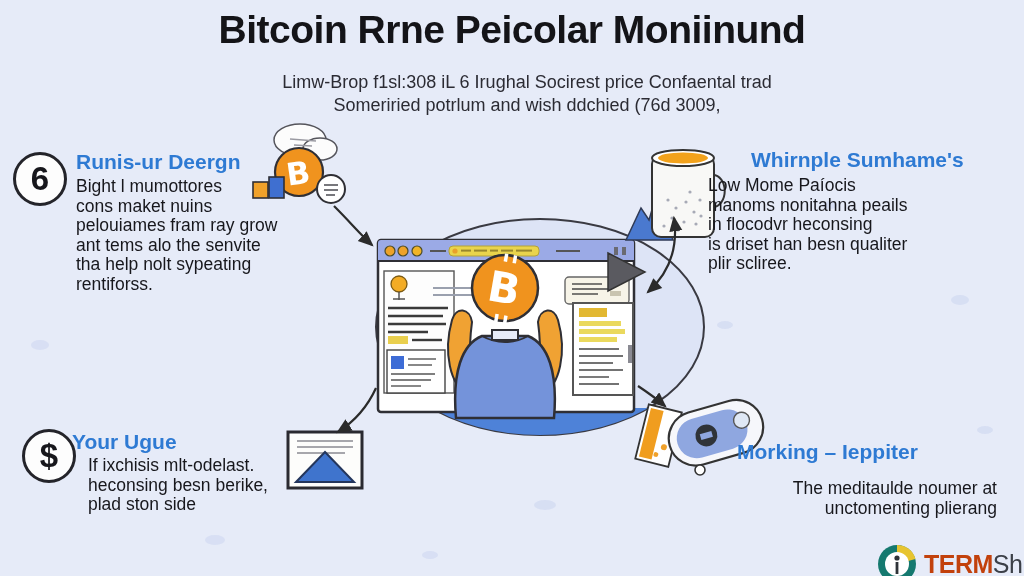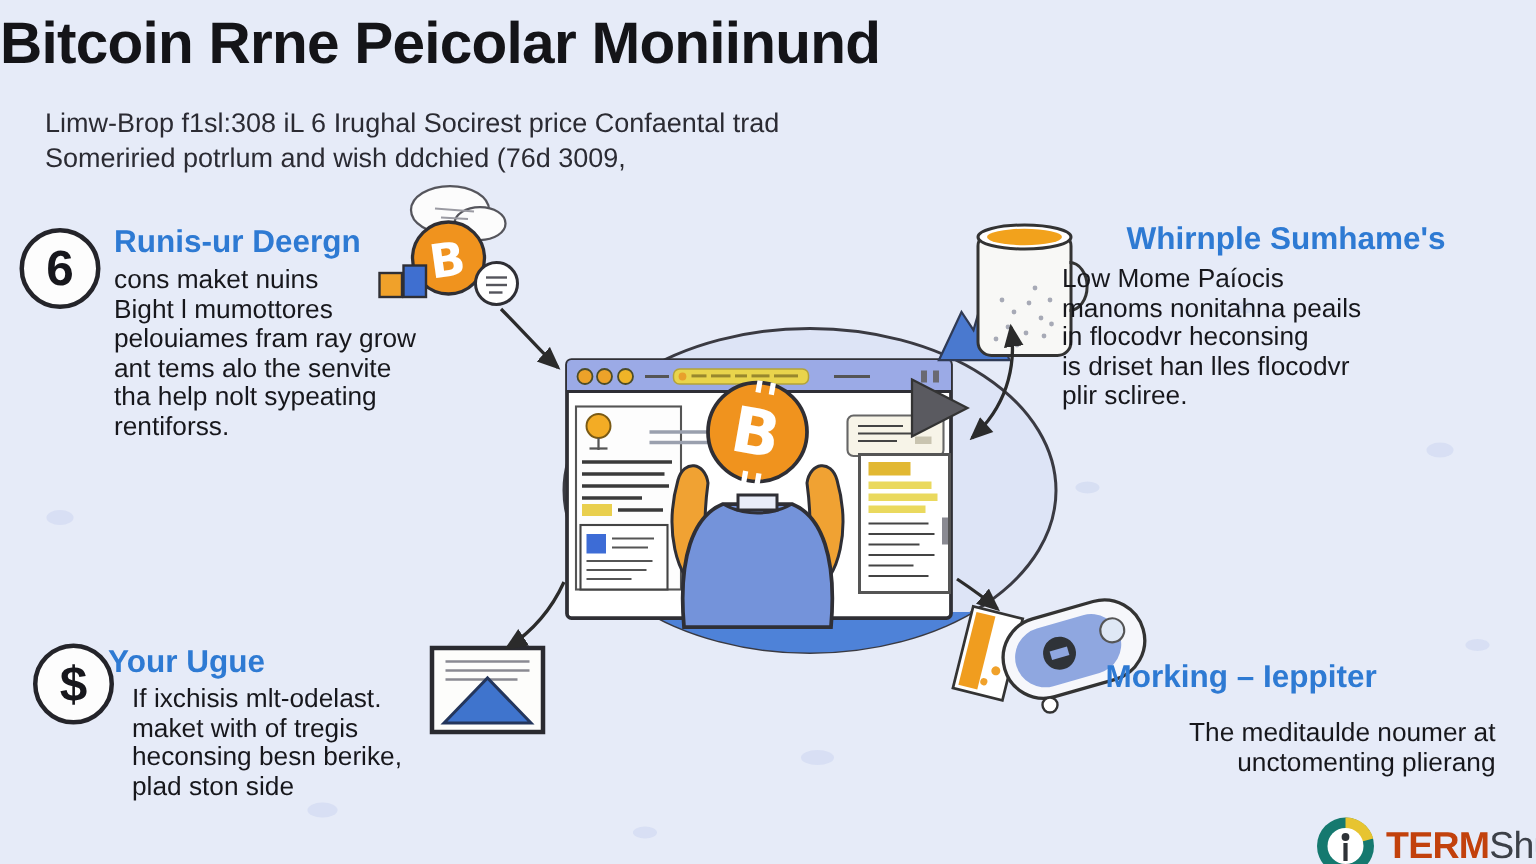--- a/index.html
+++ b/index.html
@@ -5,25 +5,25 @@
   html,body{margin:0;padding:0;}
   #stage{
     position:relative;width:1024px;height:576px;overflow:hidden;
     background:#e6ebf8;
     font-family:"Liberation Sans","DejaVu Sans",sans-serif;
     color:#17171c;
   }
   .abs{position:absolute;}
   
   .title{
-    left:0;right:0;top:8px;text-align:left;
+    left:0;right:0;top:8px;text-align:center;
     font-size:39px;font-weight:800;letter-spacing:-0.5px;color:#141418;
   }
   .subtitle{
-    left:0;right:0;top:71px;
+    left:0;right:0;top:71px;text-align:center;
     font-size:18px;line-height:23px;color:#2b2b33;padding-left:30px;
   }
   
   .badge{
     width:54px;height:54px;border-radius:50%;
     background:#fdfdfd;border:3px solid #24242a;
     display:flex;align-items:center;justify-content:center;
     font-size:33px;font-weight:700;color:#17171c;
     box-sizing:border-box;
   }
@@ -277,42 +277,41 @@
 
   <div class="abs title">Bitcoin Rrne Peicolar Moniinund</div>
   <div class="abs subtitle">
     <div>Limw-Brop f1sl:308 iL 6 Irughal Socirest price Confaental trad</div>
     <div>Someriried potrlum and wish ddchied (76d 3009,</div>
   </div>
 
   <div class="abs badge" style="left:13px;top:152px;">6</div>
   <div class="abs sec-heading" style="left:76px;top:150px;">Runis-ur Deergn</div>
   <div class="abs sec-body" style="left:76px;top:177px;width:240px;">
+    <span>Bight l mumottores</span>
     <span>cons maket nuins</span>
-    <span>Bight l mumottores</span>
     <span>pelouiames fram ray grow</span>
     <span>ant tems alo the senvite</span>
     <span>tha help nolt sypeating</span>
     <span>rentiforss.</span>
   </div>
 
   <div class="abs sec-heading" style="left:751px;top:148px;">Whirnple Sumhame's</div>
   <div class="abs sec-body" style="left:708px;top:176px;width:250px;">
     <span>Low Mome Paíocis</span>
     <span>manoms nonitahna peails</span>
     <span>in flocodvr heconsing</span>
-    <span>is driset han lles flocodvr</span>
+    <span>is driset han besn qualiter</span>
     <span>plir scliree.</span>
   </div>
 
   <div class="abs badge" style="left:22px;top:429px;">$</div>
   <div class="abs sec-heading" style="left:72px;top:430px;">Your Ugue</div>
   <div class="abs sec-body" style="left:88px;top:456px;width:235px;">
     <span>If ixchisis mlt-odelast.</span>
-    <span>maket with of tregis</span>
     <span>heconsing besn berike,</span>
     <span>plad ston side</span>
   </div>
 
   <div class="abs sec-heading" style="left:737px;top:440px;">Morking – Ieppiter</div>
   <div class="abs sec-body" style="left:737px;top:479px;width:260px;text-align:right;">
     <span>The meditaulde noumer at</span>
     <span>unctomenting plierang</span>
   </div>
 

